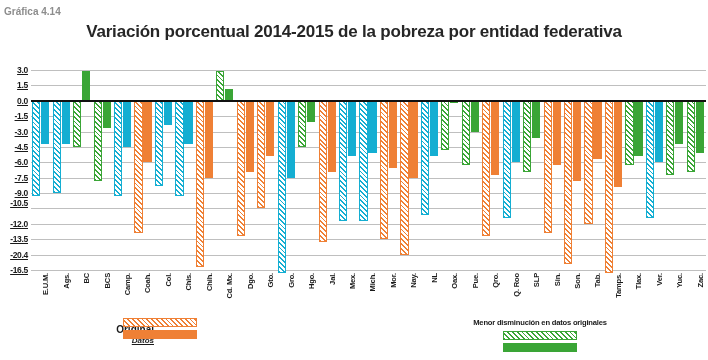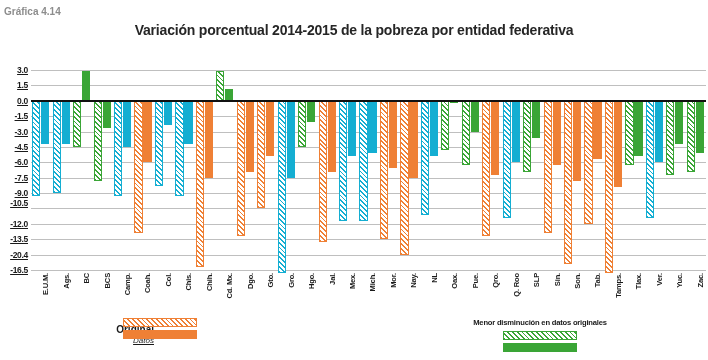--- a/index.html
+++ b/index.html
@@ -11,21 +11,21 @@
     position:relative;
   }
   #figure-label{
     position:absolute;left:4px;top:6px;
     font-size:10px;font-weight:bold;color:#8d8d8d;
     letter-spacing:0px;
   }
   #chart-title{
     position:absolute;left:0;top:22px;width:708px;
     text-align:center;
-    font-size:14px;font-weight:bold;color:#262626;
+    font-size:17px;font-weight:bold;color:#262626;
     letter-spacing:-0.2px;
   }
   #plot-wrap{
     position:absolute;left:0;top:70px;width:708px;height:200px;
   }
   #y-axis{
     position:absolute;left:0;top:0;width:30px;height:200px;
   }
   .ytick{
     position:absolute;right:2px;
@@ -112,21 +112,21 @@
   }
   #legend-rowlabels{
     position:absolute;left:96px;top:6px;
     width:58px;text-align:right;
   }
   #legend-rowlabels .lr1{
     font-size:10px;font-weight:bold;color:#1a1a1a;
     display:block;line-height:11px;
   }
   #legend-rowlabels .lr2{
-    font-size:8px;font-weight:normal;font-style:italic;
+    font-size:8px;font-weight:bold;font-style:italic;
     color:#1a1a1a;display:block;line-height:11px;
     text-decoration:underline;
   }
   .legend-col{
     position:absolute;top:0;width:200px;text-align:center;
   }
   .legend-col .lc-title{
     font-size:7.6px;font-weight:bold;color:#1a1a1a;
     display:block;line-height:10px;margin-bottom:3px;
     letter-spacing:-0.2px;

